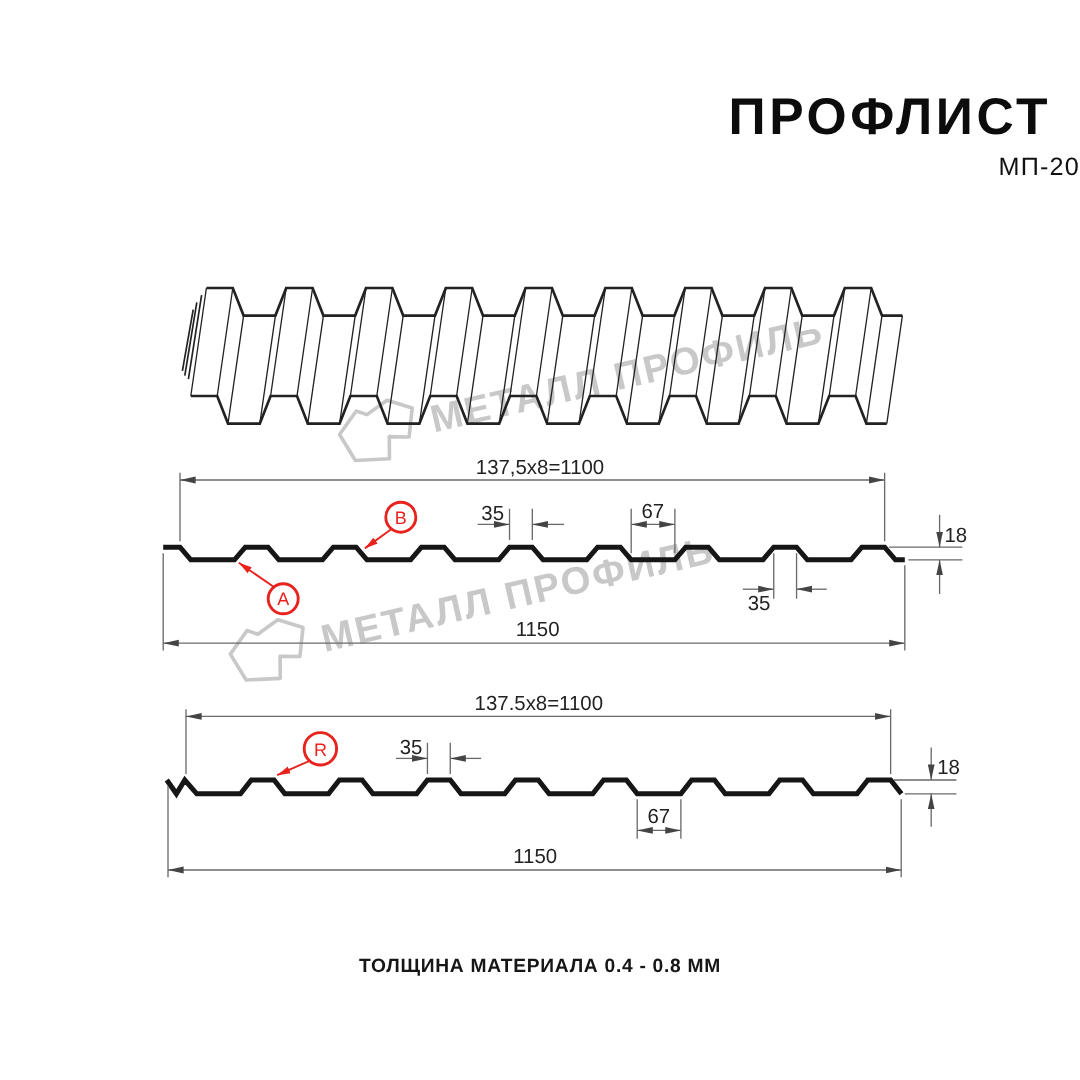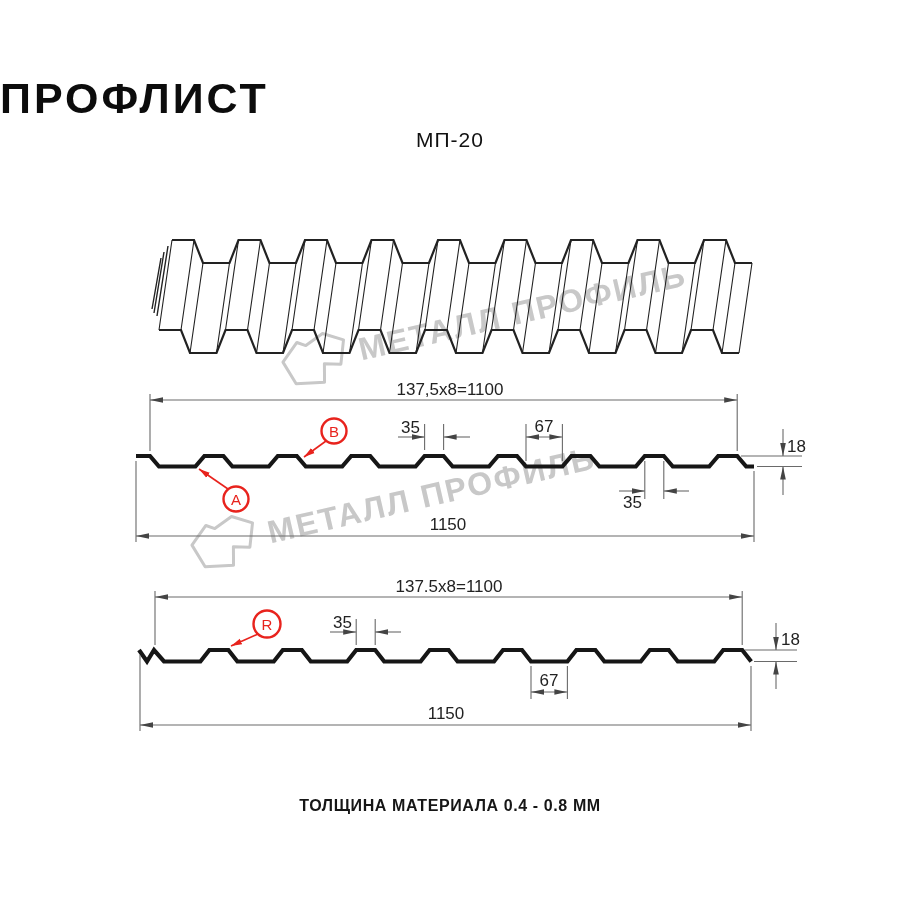--- a/index.html
+++ b/index.html
@@ -1,20 +1,20 @@
 <!DOCTYPE html>
 <html><head>
 <meta charset="utf-8">
 <style>
   html,body{margin:0;padding:0;background:#fff;}
   #stage{position:relative;width:900px;height:900px;background:#fff;overflow:hidden;
          font-family:"Liberation Sans",sans-serif;}
-  .title{position:absolute;left:0;top:74px;width:876px;text-align:left;
+  .title{position:absolute;left:0;top:74px;width:876px;text-align:right;
          font-size:43px;font-weight:800;letter-spacing:3px;color:#0c0c0c;}
-  .subtitle{position:absolute;left:0;top:128px;width:900px;text-align:center;
+  .subtitle{position:absolute;left:0;top:128px;width:900px;text-align:right;
          font-size:21px;font-weight:400;letter-spacing:1px;color:#111;}
   .footer{position:absolute;left:0;top:797px;width:900px;text-align:center;
          font-size:16px;font-weight:600;letter-spacing:.6px;color:#161616;}
   .wm{position:absolute;display:flex;align-items:center;gap:10px;
       transform:rotate(-13deg);transform-origin:0 100%;
       color:#c8c8c8;font-weight:700;font-size:32px;letter-spacing:2px;white-space:nowrap;}
   .wm svg{flex:0 0 auto;}
   #art{position:absolute;left:0;top:0;z-index:3;}
   .wm{z-index:1;}
   .title,.subtitle,.footer{z-index:4;}

